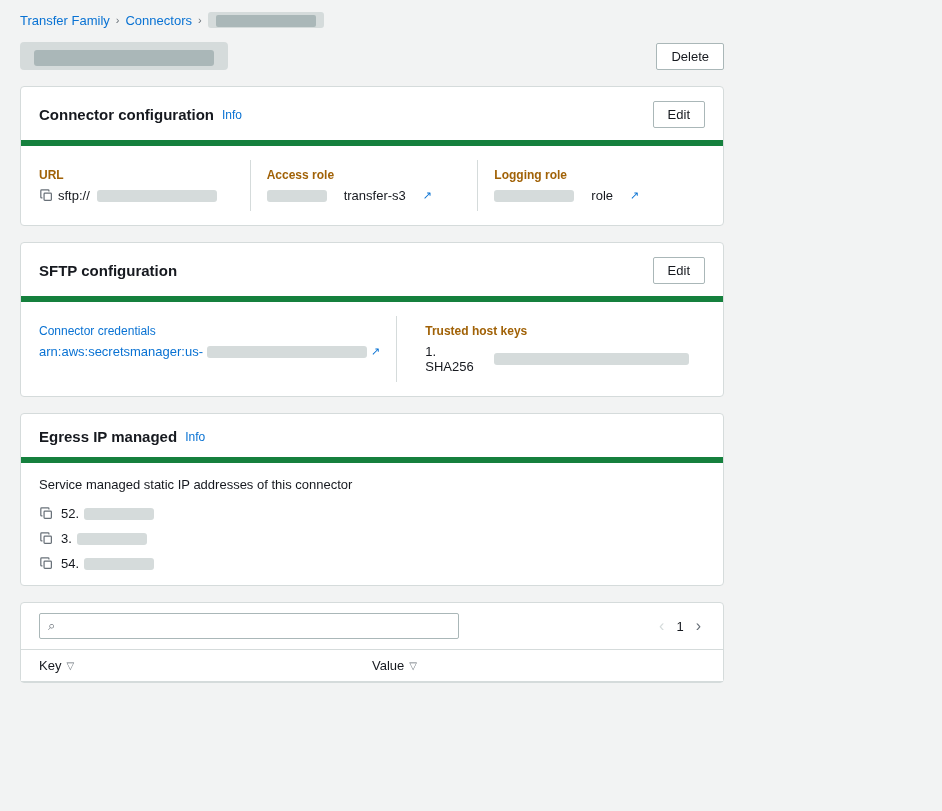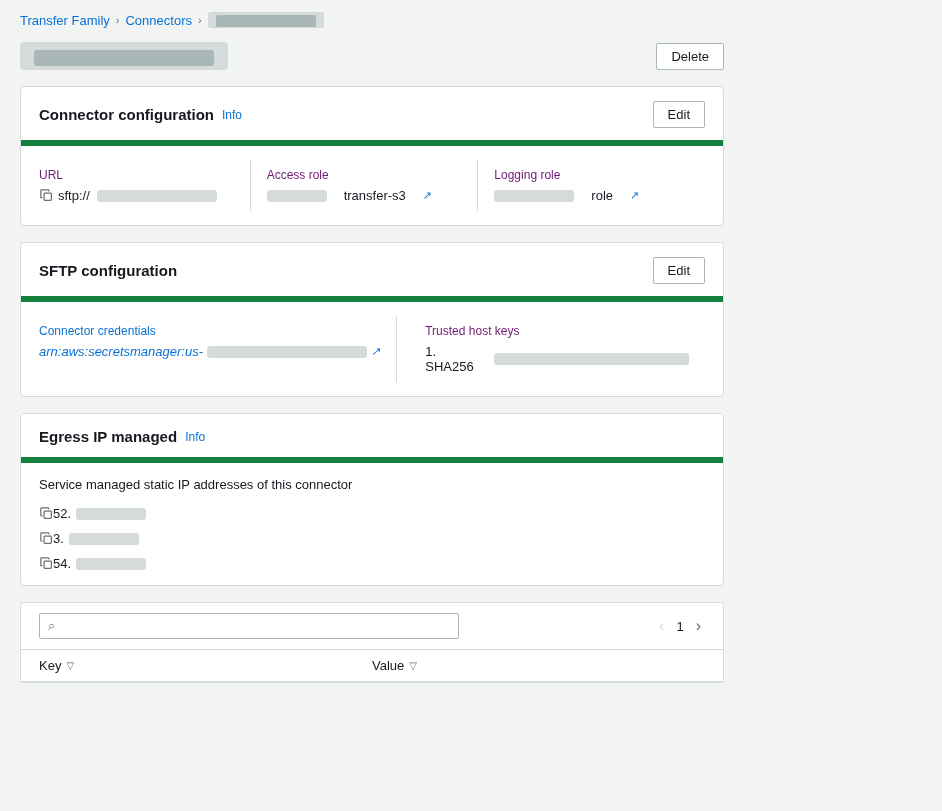--- a/index.html
+++ b/index.html
@@ -120,22 +120,22 @@
     }
     .field-col:last-child {
       border-right: none;
       padding-left: 16px;
     }
     .field-col:first-child {
       padding-left: 0;
     }
     .field-label {
       font-size: 12px;
-      font-weight: 400;
-      color: #701a75;
+      font-weight: 700;
+      color: #a16207;
       margin-bottom: 6px;
     }
     .field-value {
       font-size: 13px;
       color: #16191f;
       display: flex;
       align-items: center;
       gap: 5px;
     }
     .field-value a {
@@ -178,21 +178,21 @@
     .sftp-col:last-child {
       border-right: none;
       padding-left: 16px;
     }
     .sftp-col:first-child { padding-left: 0; }
 
     
     .ip-row {
       display: flex;
       align-items: flex-start;
-      gap: 0;
+      gap: 8px;
       margin-bottom: 10px;
     }
     .ip-row:last-child { margin-bottom: 0; }
     .ip-value {
       font-size: 13px;
       display: flex;
       align-items: center;
       gap: 5px;
     }
 
@@ -355,21 +355,21 @@
     <div class="card-header">
       <div class="card-header-title">SFTP configuration</div>
       <button class="btn">Edit</button>
     </div>
     <div class="card-body">
       <div class="sftp-cols">
 
         <div class="sftp-col">
           <div class="field-label" style="color:#0972d3; font-weight:400;">Connector credentials</div>
           <div class="field-value">
-            <a style="display:flex;align-items:center;gap:4px;font-style:italic;">
+            <a style="display:flex;align-items:center;gap:4px;">
               <span>arn:aws:secretsmanager:us-</span>
                 <span style="display:inline-block;width:160px;height:12px;background:#d5dbdb;border-radius:3px;vertical-align:middle;"></span>
               <span class="ext-link-icon" style="color:#0972d3;">↗</span>
             </a>
           </div>
         </div>
 
         <div class="sftp-col" style="padding-left:16px;">
           <div class="field-label">Trusted host keys</div>
           <div class="field-value">

